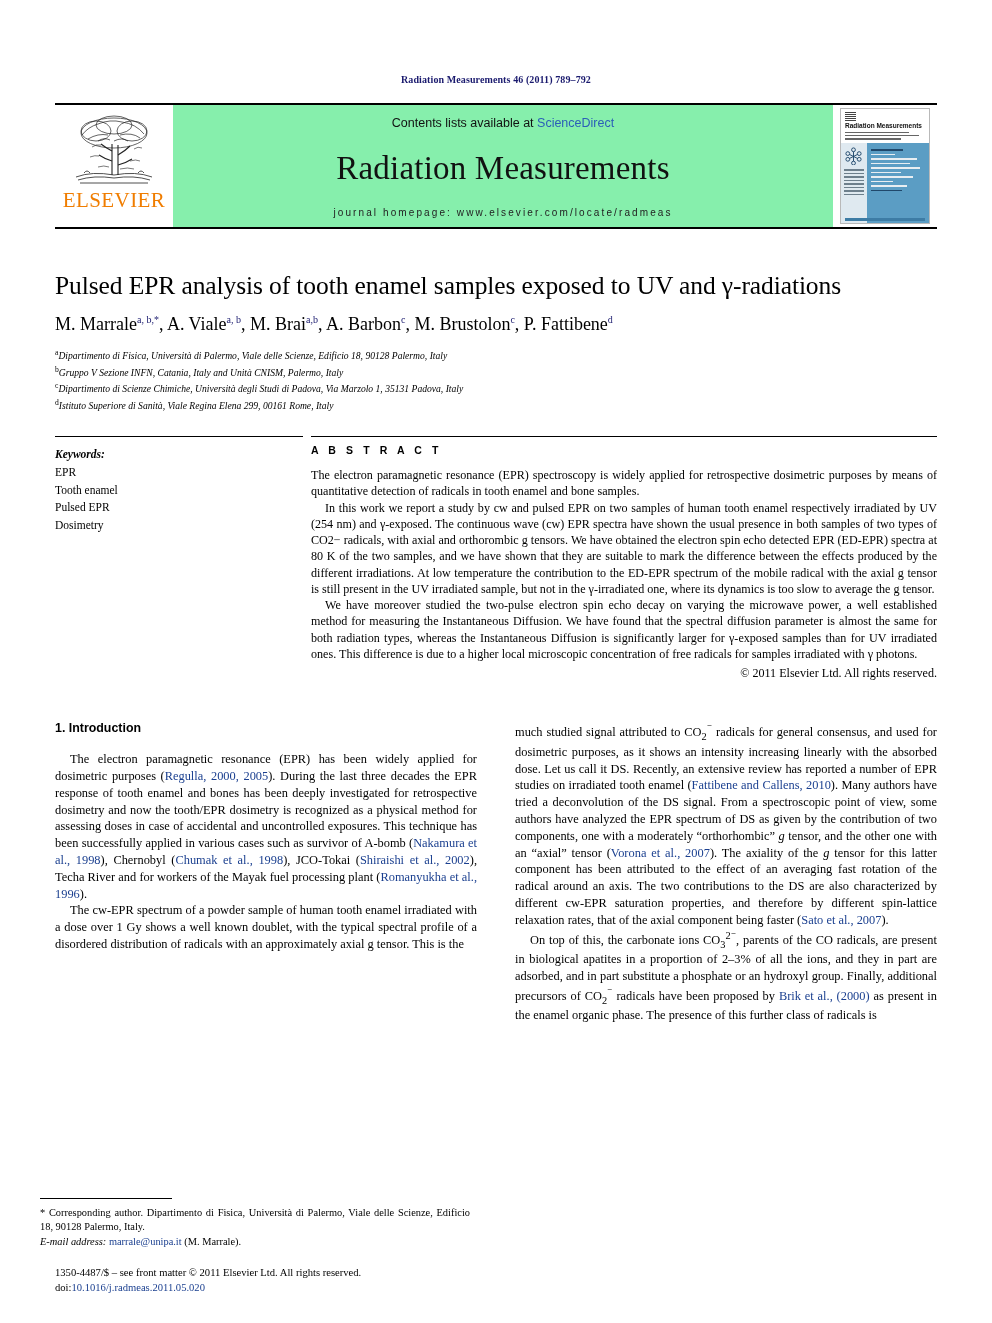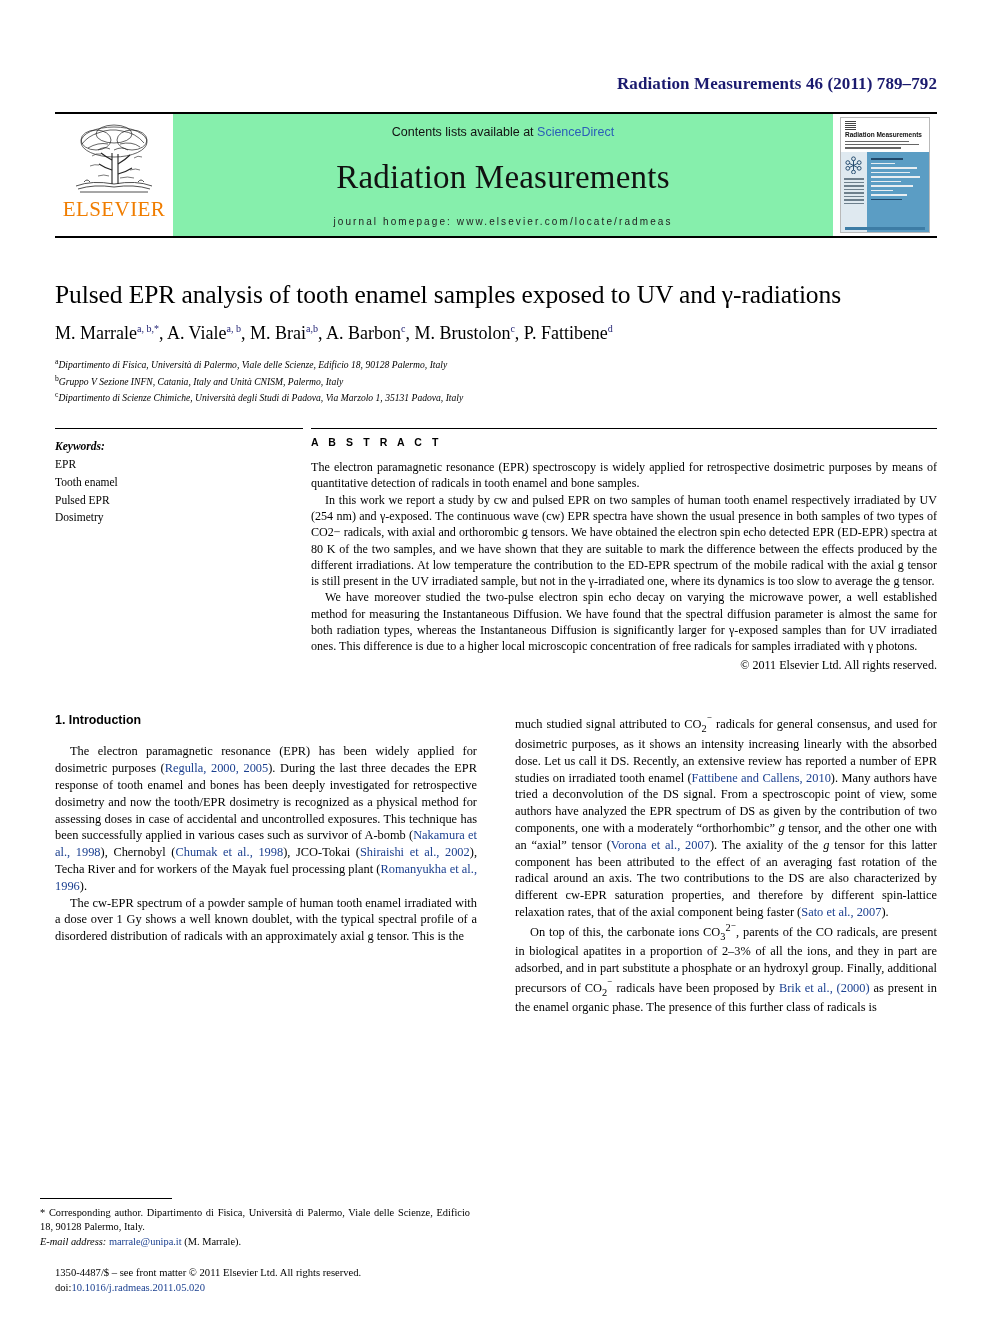--- a/index.html
+++ b/index.html
@@ -18,23 +18,23 @@
   .page {
     position: relative;
     width: 992px;
     height: 1323px;
     box-sizing: border-box;
     padding: 0 55px;
   }
 
   
   .running-head {
-    text-align: right;
+    text-align: center;
     color: #1a1a6e;
-    font-size: 17px;
+    font-size: 10px;
     font-weight: bold;
     padding-top: 74px;
     letter-spacing: 0.1px;
   }
 
   
   .masthead {
     margin-top: 18px;
     border-top: 2.5px solid #000;
     border-bottom: 2.5px solid #000;
@@ -350,20 +350,21 @@
       <span><span>A. Viale</span><sup>a, b</sup></span>,
       <span><span>M. Brai</span><sup>a,b</sup></span>,
       <span><span>A. Barbon</span><sup>c</sup></span>,
       <span><span>M. Brustolon</span><sup>c</sup></span>,
       <span><span>P. Fattibene</span><sup>d</sup></span>
     </div>
     <div class="affiliations">
       <div><sup>a</sup><span>Dipartimento di Fisica, Università di Palermo, Viale delle Scienze, Edificio 18, 90128 Palermo, Italy</span></div>
       <div><sup>b</sup><span>Gruppo V Sezione INFN, Catania, Italy and Unità CNISM, Palermo, Italy</span></div>
       <div><sup>c</sup><span>Dipartimento di Scienze Chimiche, Università degli Studi di Padova, Via Marzolo 1, 35131 Padova, Italy</span></div>
+      <div><sup>d</sup><span>Istituto Superiore di Sanità, Viale Regina Elena 299, 00161 Rome, Italy</span></div>
     </div>
   </div>
 
   <div class="abstract-wrap">
     <div class="kw-col">
       <div class="kw-rule"></div>
       <div class="kw-title">Keywords:</div>
       <div class="kw-list">EPR</div>
       <div class="kw-list">Tooth enamel</div>
       <div class="kw-list">Pulsed EPR</div>

